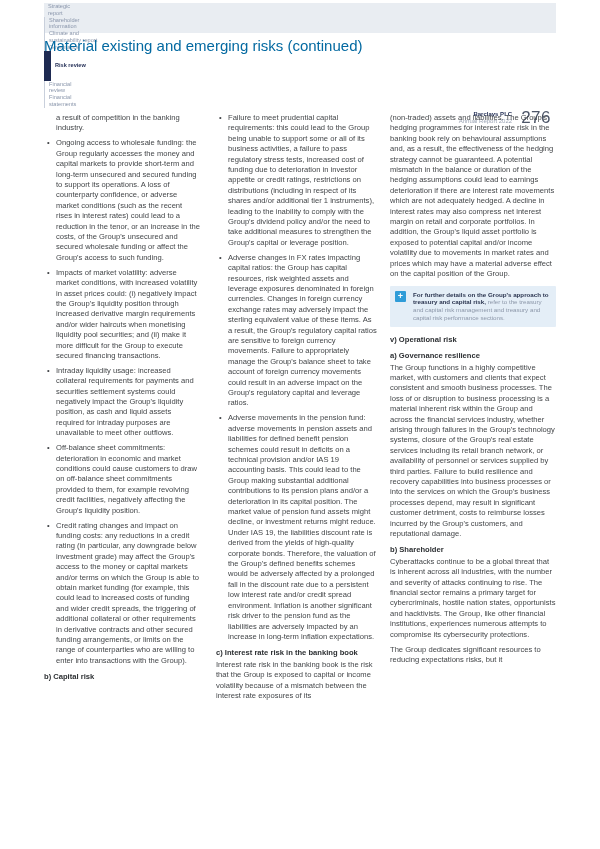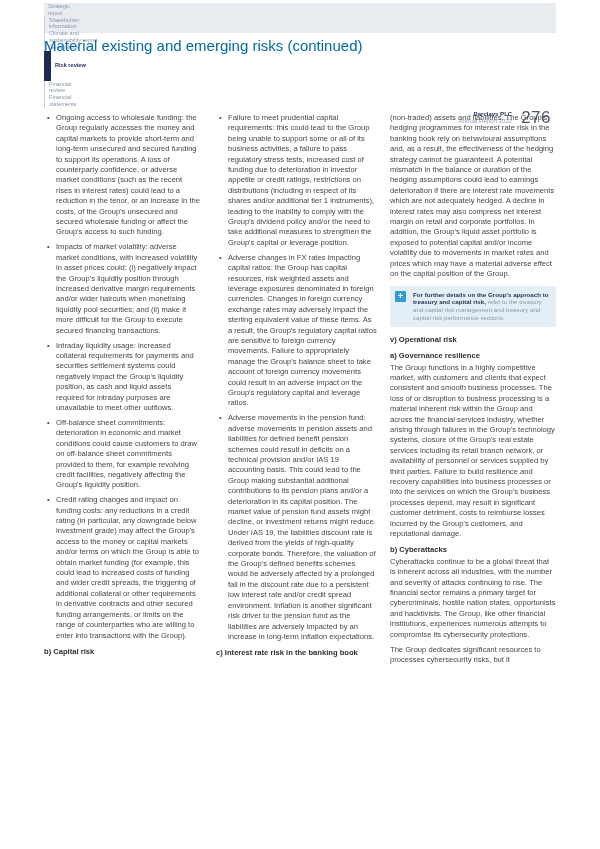--- a/index.html
+++ b/index.html
@@ -91,20 +91,21 @@
         <div class="brand-line1">Barclays PLC</div>
         <div class="brand-line2">Annual Report 2022</div>
       </div>
       <div class="page-num">276</div>
     </div>
   </div>
 
   <div class="title">Material existing and emerging risks (continued)</div>
 
   <div class="col col-1">
+      <div class="para para-indent">a result of competition in the banking industry.</div>
       <div class="bullet">
         <span class="dot">•</span>
         <span class="btext">Ongoing access to wholesale funding: the Group regularly accesses the money and capital markets to provide short-term and long-term unsecured and secured funding to support its operations. A loss of counterparty confidence, or adverse market conditions (such as the recent rises in interest rates) could lead to a reduction in the tenor, or an increase in the costs, of the Group's unsecured and secured wholesale funding or affect the Group's access to such funding.</span>
       </div>
       <div class="bullet">
         <span class="dot">•</span>
         <span class="btext">Impacts of market volatility: adverse market conditions, with increased volatility in asset prices could: (i) negatively impact the Group's liquidity position through increased derivative margin requirements and/or wider haircuts when monetising liquidity pool securities; and (ii) make it more difficult for the Group to execute secured financing transactions.</span>
       </div>
       <div class="bullet">
         <span class="dot">•</span>
@@ -127,25 +128,26 @@
       </div>
       <div class="bullet">
         <span class="dot">•</span>
         <span class="btext">Adverse changes in FX rates impacting capital ratios: the Group has capital resources, risk weighted assets and leverage exposures denominated in foreign currencies. Changes in foreign currency exchange rates may adversely impact the sterling equivalent value of these items. As a result, the Group's regulatory capital ratios are sensitive to foreign currency movements. Failure to appropriately manage the Group's balance sheet to take account of foreign currency movements could result in an adverse impact on the Group's regulatory capital and leverage ratios.</span>
       </div>
       <div class="bullet">
         <span class="dot">•</span>
         <span class="btext">Adverse movements in the pension fund: adverse movements in pension assets and liabilities for defined benefit pension schemes could result in deficits on a technical provision and/or IAS 19 accounting basis. This could lead to the Group making substantial additional contributions to its pension plans and/or a deterioration in its capital position. The market value of pension fund assets might decline, or investment returns might reduce. Under IAS 19, the liabilities discount rate is derived from the yields of high-quality corporate bonds. Therefore, the valuation of the Group's defined benefits schemes would be adversely affected by a prolonged fall in the discount rate due to a persistent low interest rate and/or credit spread environment. Inflation is another significant risk driver to the pension fund as the liabilities are adversely impacted by an increase in long-term inflation expectations.</span>
       </div>
       <div class="heading">c) Interest rate risk in the banking book</div>
+      <div class="para">Interest rate risk in the banking book is the risk that the Group is exposed to capital or income volatility because of a mismatch between the interest rate exposures of its</div>
     </div>
   <div class="col col-3">
       <div class="para">(non-traded) assets and liabilities. The Group's hedging programmes for interest rate risk in the banking book rely on behavioural assumptions and, as a result, the effectiveness of the hedging strategy cannot be guaranteed. A potential mismatch in the balance or duration of the hedging assumptions could lead to earnings deterioration if there are interest rate movements which are not adequately hedged. A decline in interest rates may also compress net interest margin on retail and corporate portfolios. In addition, the Group's liquid asset portfolio is exposed to potential capital and/or income volatility due to movements in market rates and prices which may have a material adverse effect on the capital position of the Group.</div>
       <div class="callout"><span class="plus-box">+</span><span class="callout-bold">For further details on the Group's approach to treasury and capital risk,</span><span class="callout-rest"> refer to the treasury and capital risk management and treasury and capital risk performance sections.</span></div>
       <div class="heading">v) Operational risk</div>
       <div class="heading">a) Governance resilience</div>
       <div class="para">The Group functions in a highly competitive market, with customers and clients that expect consistent and smooth business processes. The loss of or disruption to business processing is a material inherent risk within the Group and across the financial services industry, whether arising through failures in the Group's technology systems, closure of the Group's real estate services including its retail branch network, or availability of personnel or services supplied by third parties. Failure to build resilience and recovery capabilities into business processes or into the services on which the Group's business processes depend, may result in significant customer detriment, costs to reimburse losses incurred by the Group's customers, and reputational damage.</div>
-      <div class="heading">b) Cyberattacks</div>
+      <div class="heading">b) Shareholder</div>
       <div class="para">Cyberattacks continue to be a global threat that is inherent across all industries, with the number and severity of attacks continuing to rise. The financial sector remains a primary target for cybercriminals, hostile nation states, opportunists and hacktivists. The Group, like other financial institutions, experiences numerous attempts to compromise its cybersecurity protections.</div>
-      <div class="para">The Group dedicates significant resources to processes cybersecurity risks, but it</div>
+      <div class="para">The Group dedicates significant resources to reducing expectations risks, but it</div>
     </div>
 
 </div>
 
 </body></html>

